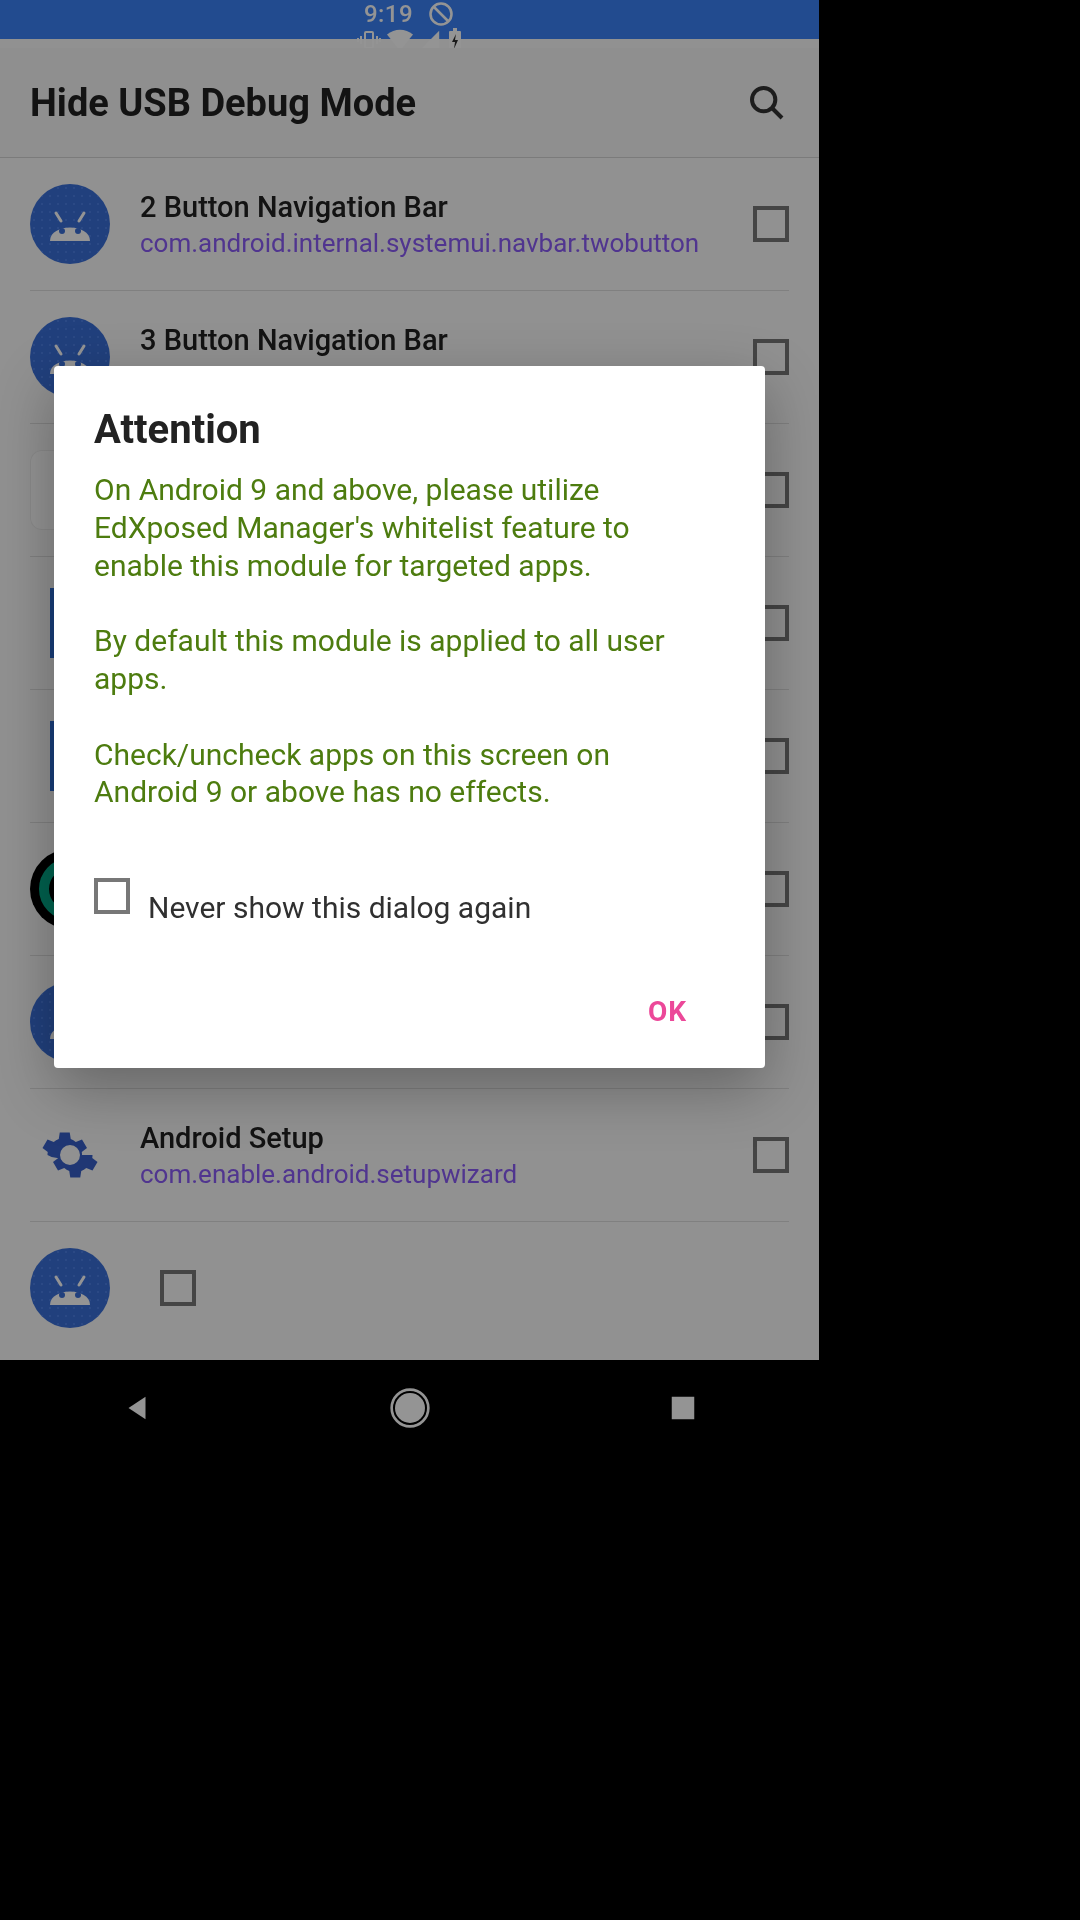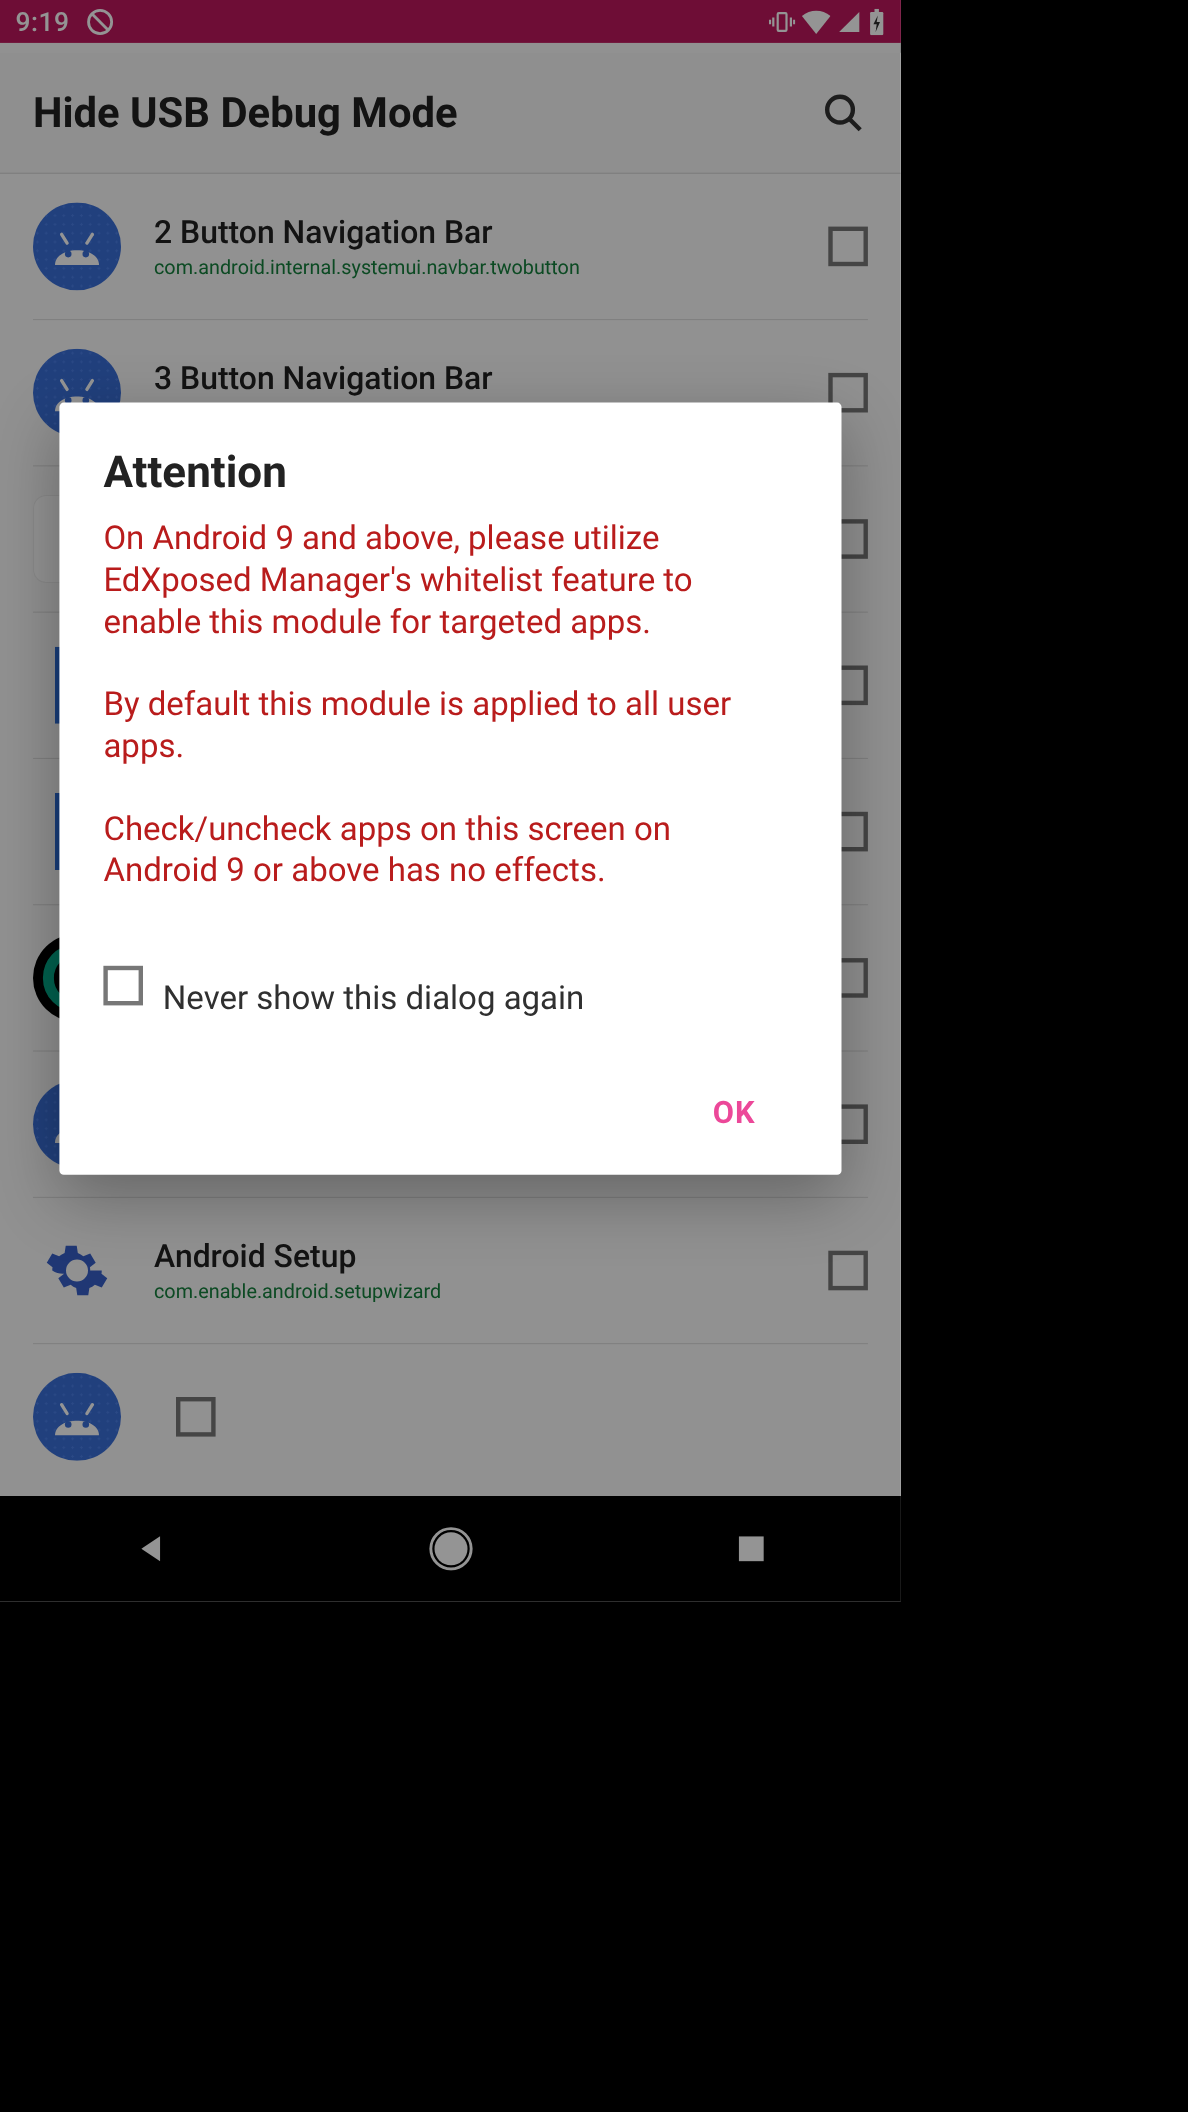--- a/index.html
+++ b/index.html
@@ -1,19 +1,19 @@
 <!DOCTYPE html>
 <html><head>
 <meta charset="utf-8">
 <style>
   * { box-sizing: border-box; margin: 0; padding: 0; }
   html, body { width: 819px; height: 1456px; font-family: Roboto, "Helvetica Neue", Arial, sans-serif; background: #000; overflow: hidden; }
   .screen { width: 819px; height: 1456px; position: relative; background: #fafafa; }
   
-  .status-bar { height: 39px; background: #be185d; color: #fff; display: flex; align-items: center; padding: 0 14px; justify-content: space-between; }
+  .status-bar { height: 39px; background: #3b82f6; color: #fff; display: flex; align-items: center; padding: 0 14px; justify-content: space-between; flex-direction: column; }
   .status-left { display: flex; align-items: center; gap: 14px; }
   .status-right { display: flex; align-items: center; gap: 6px; }
   .status-time { font-size: 24px; font-weight: 500; letter-spacing: 0.5px; }
   .status-icon svg { display: block; }
   
   .app-bar { height: 110px; background: #f6f6f6; display: flex; align-items: center; justify-content: space-between; padding: 16px 30px; border-bottom: 1px solid #d5d5d5; text-align: center; }
   .app-title { font-size: 38px; font-weight: 700; color: #222; }
   .search-btn { width: 44px; height: 44px; display: flex; align-items: center; justify-content: center; }
   
   .list { padding: 0 0 0 0; }
@@ -21,30 +21,30 @@
   .divider { height: 1px; background: #dcdcdc; margin-left: 30px; margin-right: 30px; }
   .app-icon { width: 80px; height: 80px; border-radius: 50%; flex: 0 0 80px; margin-right: 30px; display:flex; align-items:center; justify-content:center; }
   .app-icon.android { background: #3a6fd8; background-image: radial-gradient(#4a7ee6 1px, transparent 1px); background-size: 8px 8px; }
   .app-icon.android svg { }
   .app-icon.amazon { background: #fff; border-radius: 12px; display:flex; align-items:center; justify-content:center; font-family: Georgia, serif; font-weight:700; color:#222; font-size:32px; letter-spacing:-2px; box-shadow: 0 0 0 1px #eee inset; }
   .app-icon.blue-doc { background: transparent; }
   .app-icon.green-ring { background: #000; border-radius:50%; }
   .app-icon.gear { background: transparent; }
   .row-text { flex: 1 1 auto; min-width: 0; }
   .row-title { font-size: 29px; color: #212121; font-weight: 500; margin-bottom: 4px; }
-  .row-sub { font-size: 18px; color: #15803d; white-space: nowrap; overflow: hidden; text-overflow: ellipsis; }
+  .row-sub { font-size: 26px; color: #8b5cf6; white-space: nowrap; overflow: hidden; text-overflow: ellipsis; }
   .row-check { width: 36px; height: 36px; border: 4px solid #777; flex: 0 0 36px; margin-left: 20px; }
   
   .nav-bar { position: absolute; left:0; right:0; bottom:0; height: 96px; background: #000; display:flex; align-items:center; justify-content:space-around; }
   .nav-btn { width: 60px; height: 60px; display:flex; align-items:center; justify-content:center; }
   
   .scrim { position: absolute; inset: 0; background: rgba(0,0,0,0.42); }
   .dialog { position: absolute; left: 54px; right: 54px; top: 366px; background: #fff; border-radius: 4px; padding: 40px 48px 30px 40px; box-shadow: 0 20px 60px rgba(0,0,0,0.3); }
   .dialog-title { font-size: 40px; font-weight: 700; color: #222; margin-bottom: 18px; }
-  .dialog-body { font-size: 30px; line-height: 1.26; color: #b91c1c; white-space: pre-wrap; }
+  .dialog-body { font-size: 30px; line-height: 1.26; color: #4d7c0f; white-space: pre-wrap; }
   .dialog-check-row { display:flex; align-items:center; gap: 18px; margin-top: 56px; }
   .dialog-check { width: 36px; height: 36px; border: 4px solid #777; }
   .dialog-check-label { font-size: 30px; color: #303030; margin-top: 23px; }
   .dialog-actions { display:flex; justify-content:flex-end; margin-top: 60px; padding-right: 10px; }
   .dialog-ok { font-size: 28px; font-weight: 700; color: #ec4899; letter-spacing: 1px; padding: 10px 20px; }
   
   .content-area { position:absolute; top:48px; bottom:96px; left:0; right:0; overflow:hidden; background:#fafafa; }
 </style>
 </head>
 <body>

